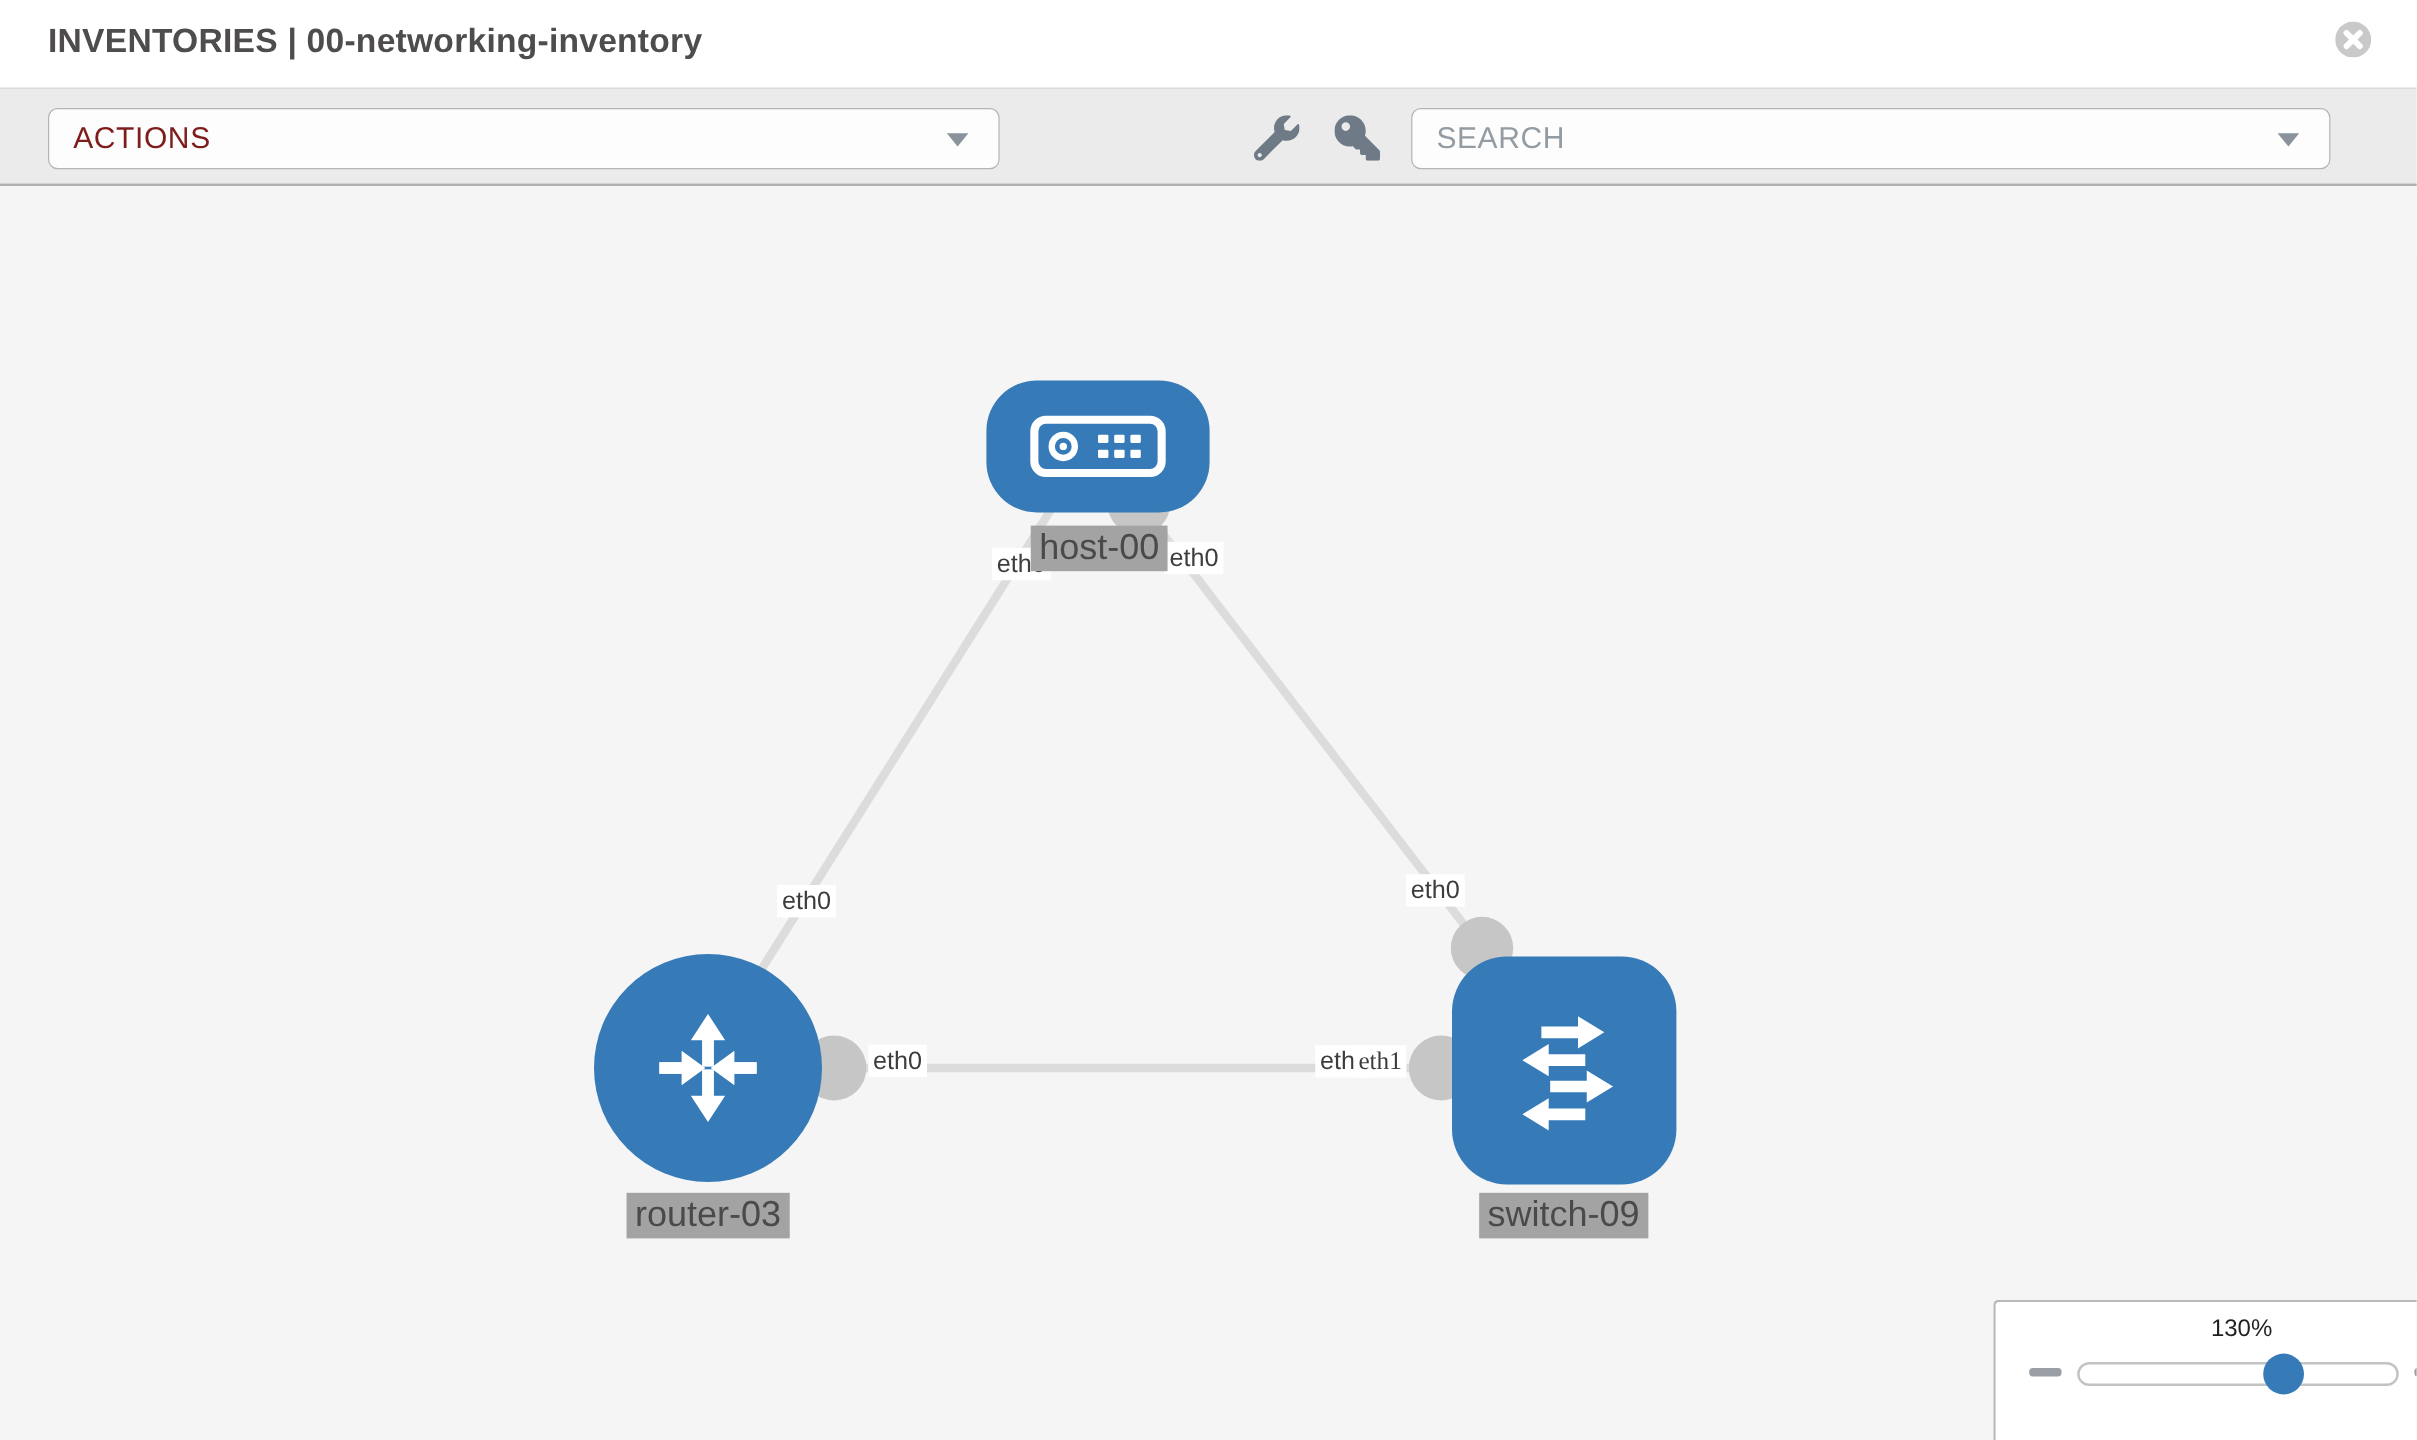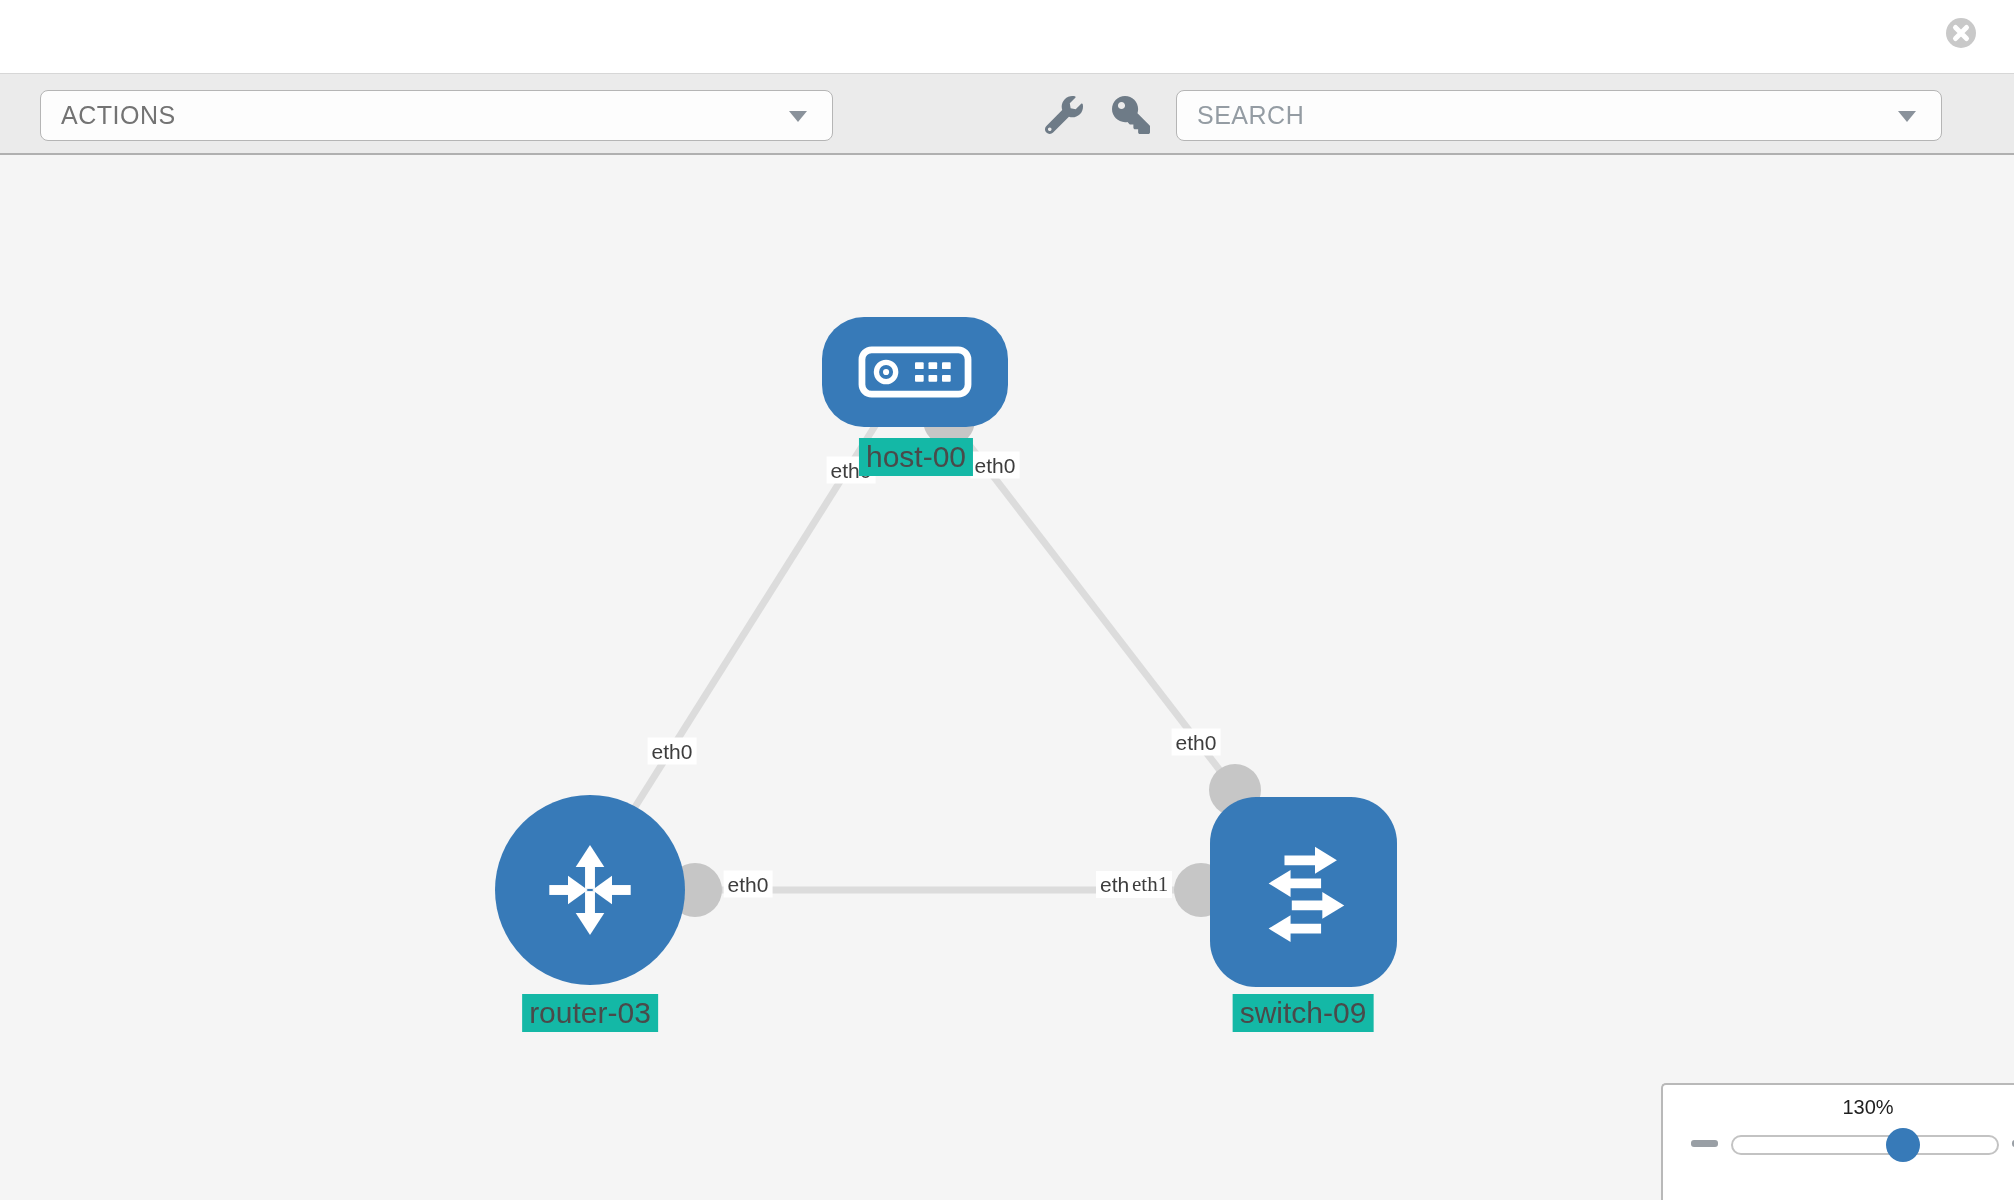--- a/index.html
+++ b/index.html
@@ -8,60 +8,61 @@
   #app { position:relative; width:2014px; height:1200px; background:#fff; }
 
   
   .titlebar { position:absolute; left:0; top:0; width:2014px; height:73px; background:#ffffff; }
   .titlebar h1 { position:absolute; left:40px; top:18px; font-size:28px; font-weight:bold; color:#4e4c4c; letter-spacing:0.2px; }
   .close-btn { position:absolute; left:1946px; top:18px; width:30px; height:30px; border:none; background:transparent; cursor:pointer; }
 
   
   .toolbar { position:absolute; left:0; top:73px; width:2014px; height:82px; background:#ebebeb; border-top:1px solid #d7d7d7; border-bottom:2px solid #b0b0b0; }
   .select-box { position:absolute; top:16px; height:51px; background:#fdfdfd; border:1px solid #b5b5b5; border-radius:8px; display:flex; align-items:center; cursor:pointer; }
-  .select-box .sel-text { margin-left:20px; font-size:25px; color:#737373; letter-spacing:0.5px; }
+  .select-box .sel-text { margin-left:20px; font-size:25px; color:#7f1d1d; letter-spacing:0.5px; }
   .caret { position:absolute; right:25px; top:20px; width:0; height:0; border-left:9px solid transparent; border-right:9px solid transparent; border-top:11px solid #8a929b; }
   .actions-box { left:40px; width:793px; }
   .search-box { left:1176px; width:766px; }
   .search-box input { border:none; outline:none; background:transparent; margin-left:20px; width:680px; font-size:25px; color:#6e6e6e; font-family:inherit; letter-spacing:0.5px; }
   .search-box input::placeholder { color:#949ca3; opacity:1; }
   .tool-icon { position:absolute; top:22px; width:38px; height:38px; cursor:pointer; }
   .wrench { left:1045px; }
   .key { left:1112px; }
 
   
   .canvas { position:absolute; left:0; top:155px; width:2014px; height:1045px; background:#f5f5f5; overflow:hidden; }
   .net-svg { position:absolute; left:0; top:0; }
 
   .node { position:absolute; display:flex; align-items:center; justify-content:center; background:#377ab8; cursor:pointer; z-index:3; }
   .node-host { left:822px; top:162px; width:186px; height:110px; border-radius:42px; }
   .node-router { left:495px; top:640px; width:190px; height:190px; border-radius:50%; }
   .node-switch { left:1210px; top:642px; width:187px; height:190px; border-radius:46px; }
 
-  .node-label { position:absolute; transform:translate(-50%,-50%); background:#14b8a6; color:#4a4a4a; font-size:30px; line-height:38px; padding:0 7px; white-space:nowrap; z-index:6; }
+  .node-label { position:absolute; transform:translate(-50%,-50%); background:#a3a3a3; color:#4a4a4a; font-size:30px; line-height:38px; padding:0 7px; white-space:nowrap; z-index:6; }
   .if-label { position:absolute; background:#ffffff; color:#3d3d3d; font-size:21px; line-height:27px; padding:0 4px; white-space:nowrap; z-index:5; }
   .if-center { transform:translate(-50%,-50%); }
   .if-front { z-index:6; }
 
   
   .zoom-panel { position:absolute; left:1622px; top:928px; width:392px; height:117px; background:#ffffff; border:2px solid #b9b9b9; border-right:none; border-bottom:none; border-top-left-radius:5px; z-index:10;margin-left:39px; }
   .zoom-percent { position:absolute; left:160px; top:11px; width:90px; text-align:center; font-size:20px; color:#1f1f1f; }
   .zoom-minus { position:absolute; left:28px; top:55px; width:27px; height:7px; background:#999fa5; border-radius:3px; cursor:pointer; }
   .zoom-plus { position:absolute; left:349px; top:45px; width:27px; height:27px; cursor:pointer; }
   .zoom-plus::before { content:""; position:absolute; left:0; top:10px; width:27px; height:7px; background:#999fa5; border-radius:3px; }
   .zoom-plus::after { content:""; position:absolute; left:10px; top:0; width:7px; height:27px; background:#999fa5; border-radius:3px; }
   .zoom-track { position:absolute; left:68px; top:50px; width:268px; height:20px; background:#fff; border:2px solid #c3c3c3; border-radius:10px; cursor:pointer; }
   .zoom-knob { position:absolute; left:223px; top:43px; width:34px; height:34px; border-radius:50%; background:#377ab8; cursor:grab; }
 </style>
 </head>
 <body>
 
 <div id="app">
 
   <div class="titlebar">
+    <h1>INVENTORIES | 00-networking-inventory</h1>
     <button class="close-btn">
       <svg width="30" height="30" viewBox="0 0 30 30">
         <circle cx="15" cy="15" r="15" fill="#c9c9c9"></circle>
         <path d="M9.5 9.5 L20.5 20.5 M20.5 9.5 L9.5 20.5" stroke="#ffffff" stroke-width="5" stroke-linecap="round"></path>
       </svg>
     </button>
   </div>
 
   <div class="toolbar">
     <div class="select-box actions-box">

